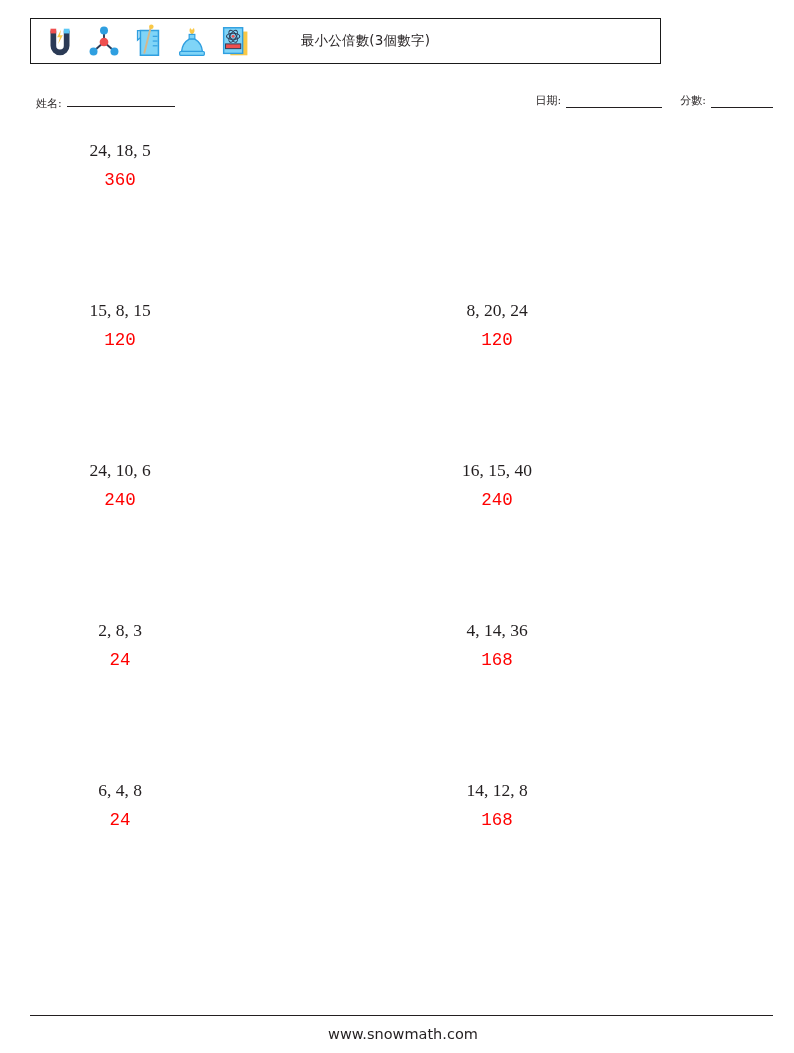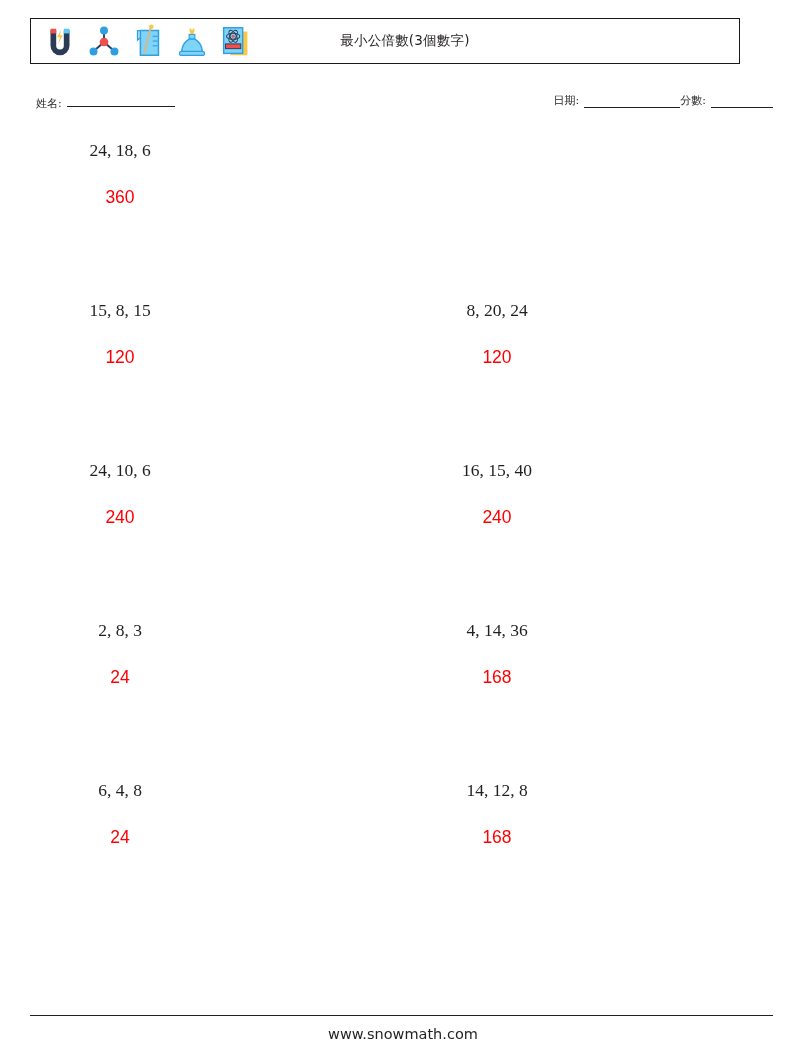--- a/index.html
+++ b/index.html
@@ -13,21 +13,21 @@
     font-family: "Liberation Serif", "DejaVu Serif", serif;
     position: relative;
     overflow: hidden;
   }
 
   
   #header-bar {
     position: absolute;
     left: 30px;
     top: 18px;
-    width: 710px;
+    width: 631px;
     height: 46px;
     border: 1.5px solid #1a1a1a;
     box-sizing: border-box;
   }
   #header-icons {
     position: absolute;
     left: 10px;
     top: 2px;
     display: flex;
     align-items: center;
@@ -81,21 +81,21 @@
   .field-label { white-space: nowrap; }
   .blank-line {
     display: inline-block;
     border-bottom: 1.4px solid #231f20;
     margin-left: 5px;
     height: 13px;
   }
   .blank-name  { width: 108px; }
   .blank-date  { width: 96px; }
   .blank-score { width: 62px; }
-  #score-label { margin-left: 0; }
+  #score-label { margin-left: 18px; }
 
   
   #problems {
     position: absolute;
     left: 30px;
     top: 140px;
     width: 740px;
   }
   .prob-row {
     display: flex;
@@ -107,26 +107,26 @@
     position: relative;
   }
   .prob-numbers {
     font-family: "Liberation Serif", "DejaVu Serif", serif;
     font-size: 17.5px;
     color: #231f20;
     text-align: center;
     line-height: 1.25;
   }
   .prob-answer {
-    font-family: Liberation Sans, sans-serif;
+    font-family: Liberation Mono, monospace;
     font-size: 17.5px;
     color: #ff0000;
     text-align: center;
     line-height: 1.25;
-    margin-top: 25px;
+    margin-top: 8px;
   }
   
   .col-left .inner  { width: 170px; margin-left: 5px; }
   .col-right .inner { width: 170px; margin-left: 12px; }
 
   
   #footer-rule {
     position: absolute;
     left: 30px;
     top: 1015px;
@@ -216,21 +216,21 @@
     <span class="blank-line blank-score"></span>
   </div>
 
 </div>
 
 <div id="problems">
 
   <div class="prob-row">
     <div class="prob-cell col-left">
       <div class="inner">
-        <div class="prob-numbers">24, 18, 6</div>
+        <div class="prob-numbers">24, 18, 5</div>
         <div class="prob-answer">360</div>
       </div>
     </div>
   </div>
 
   <div class="prob-row">
     <div class="prob-cell col-left">
       <div class="inner">
         <div class="prob-numbers">15, 8, 15</div>
         <div class="prob-answer">120</div>

